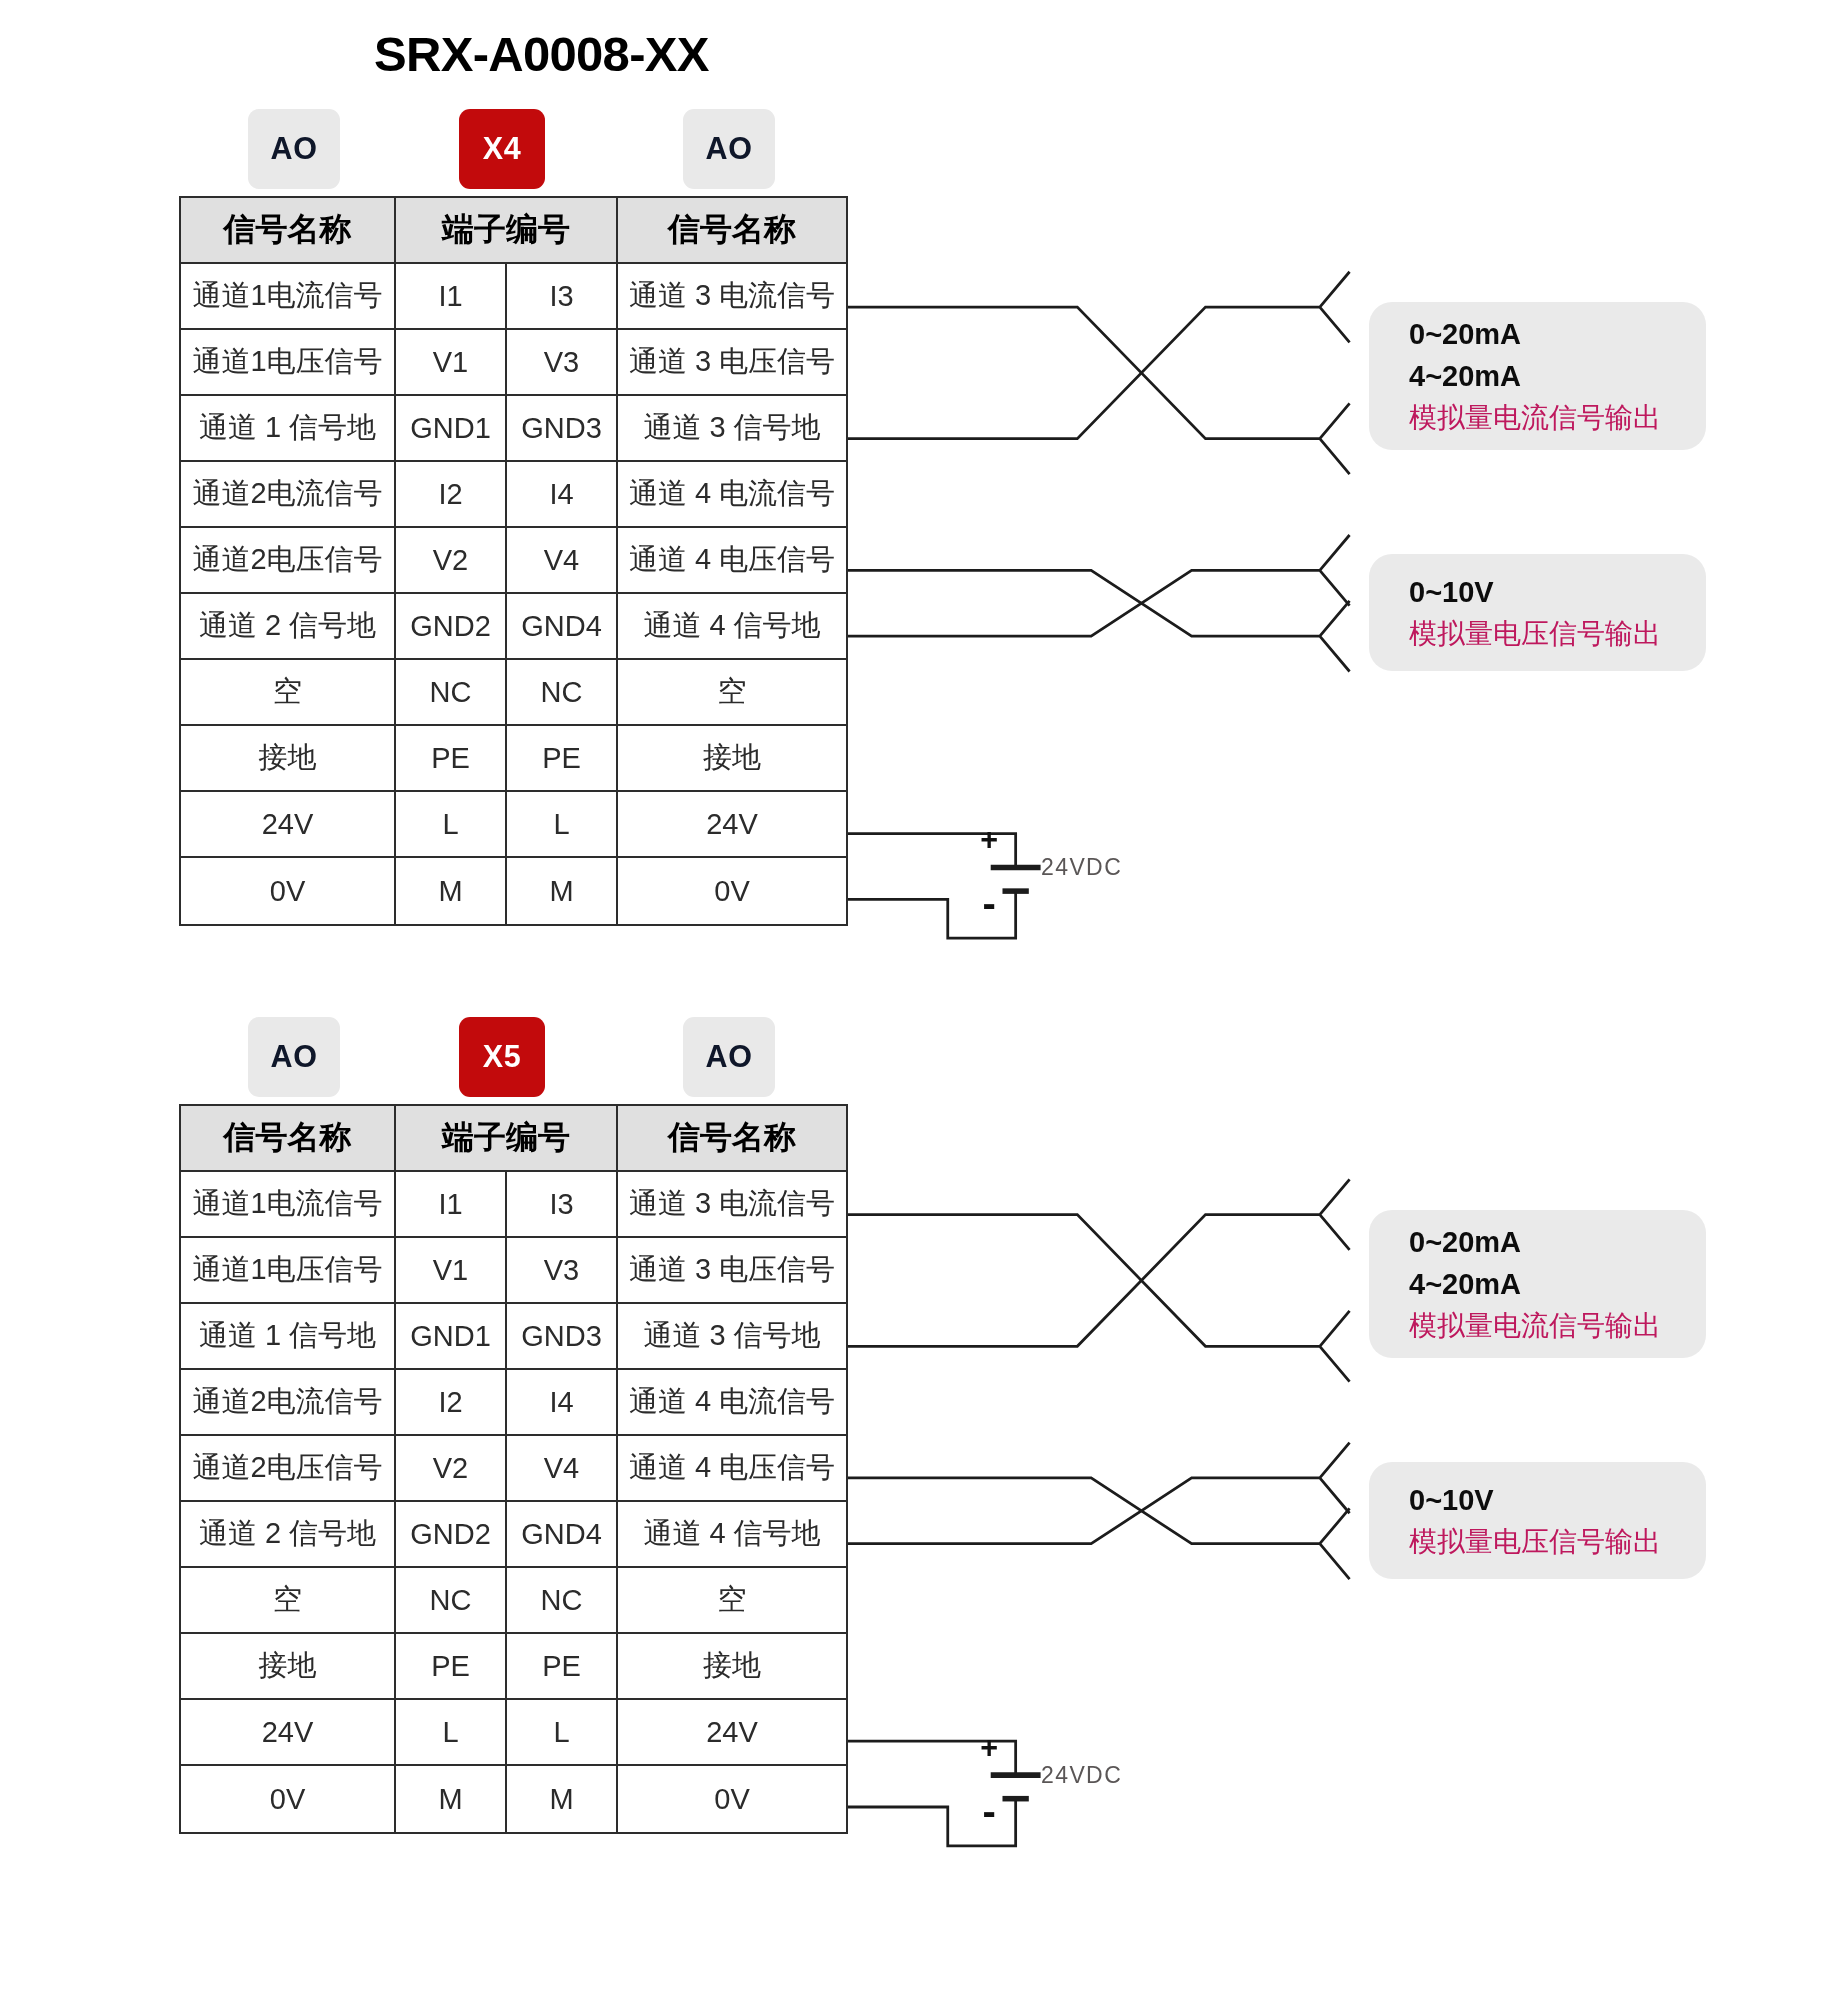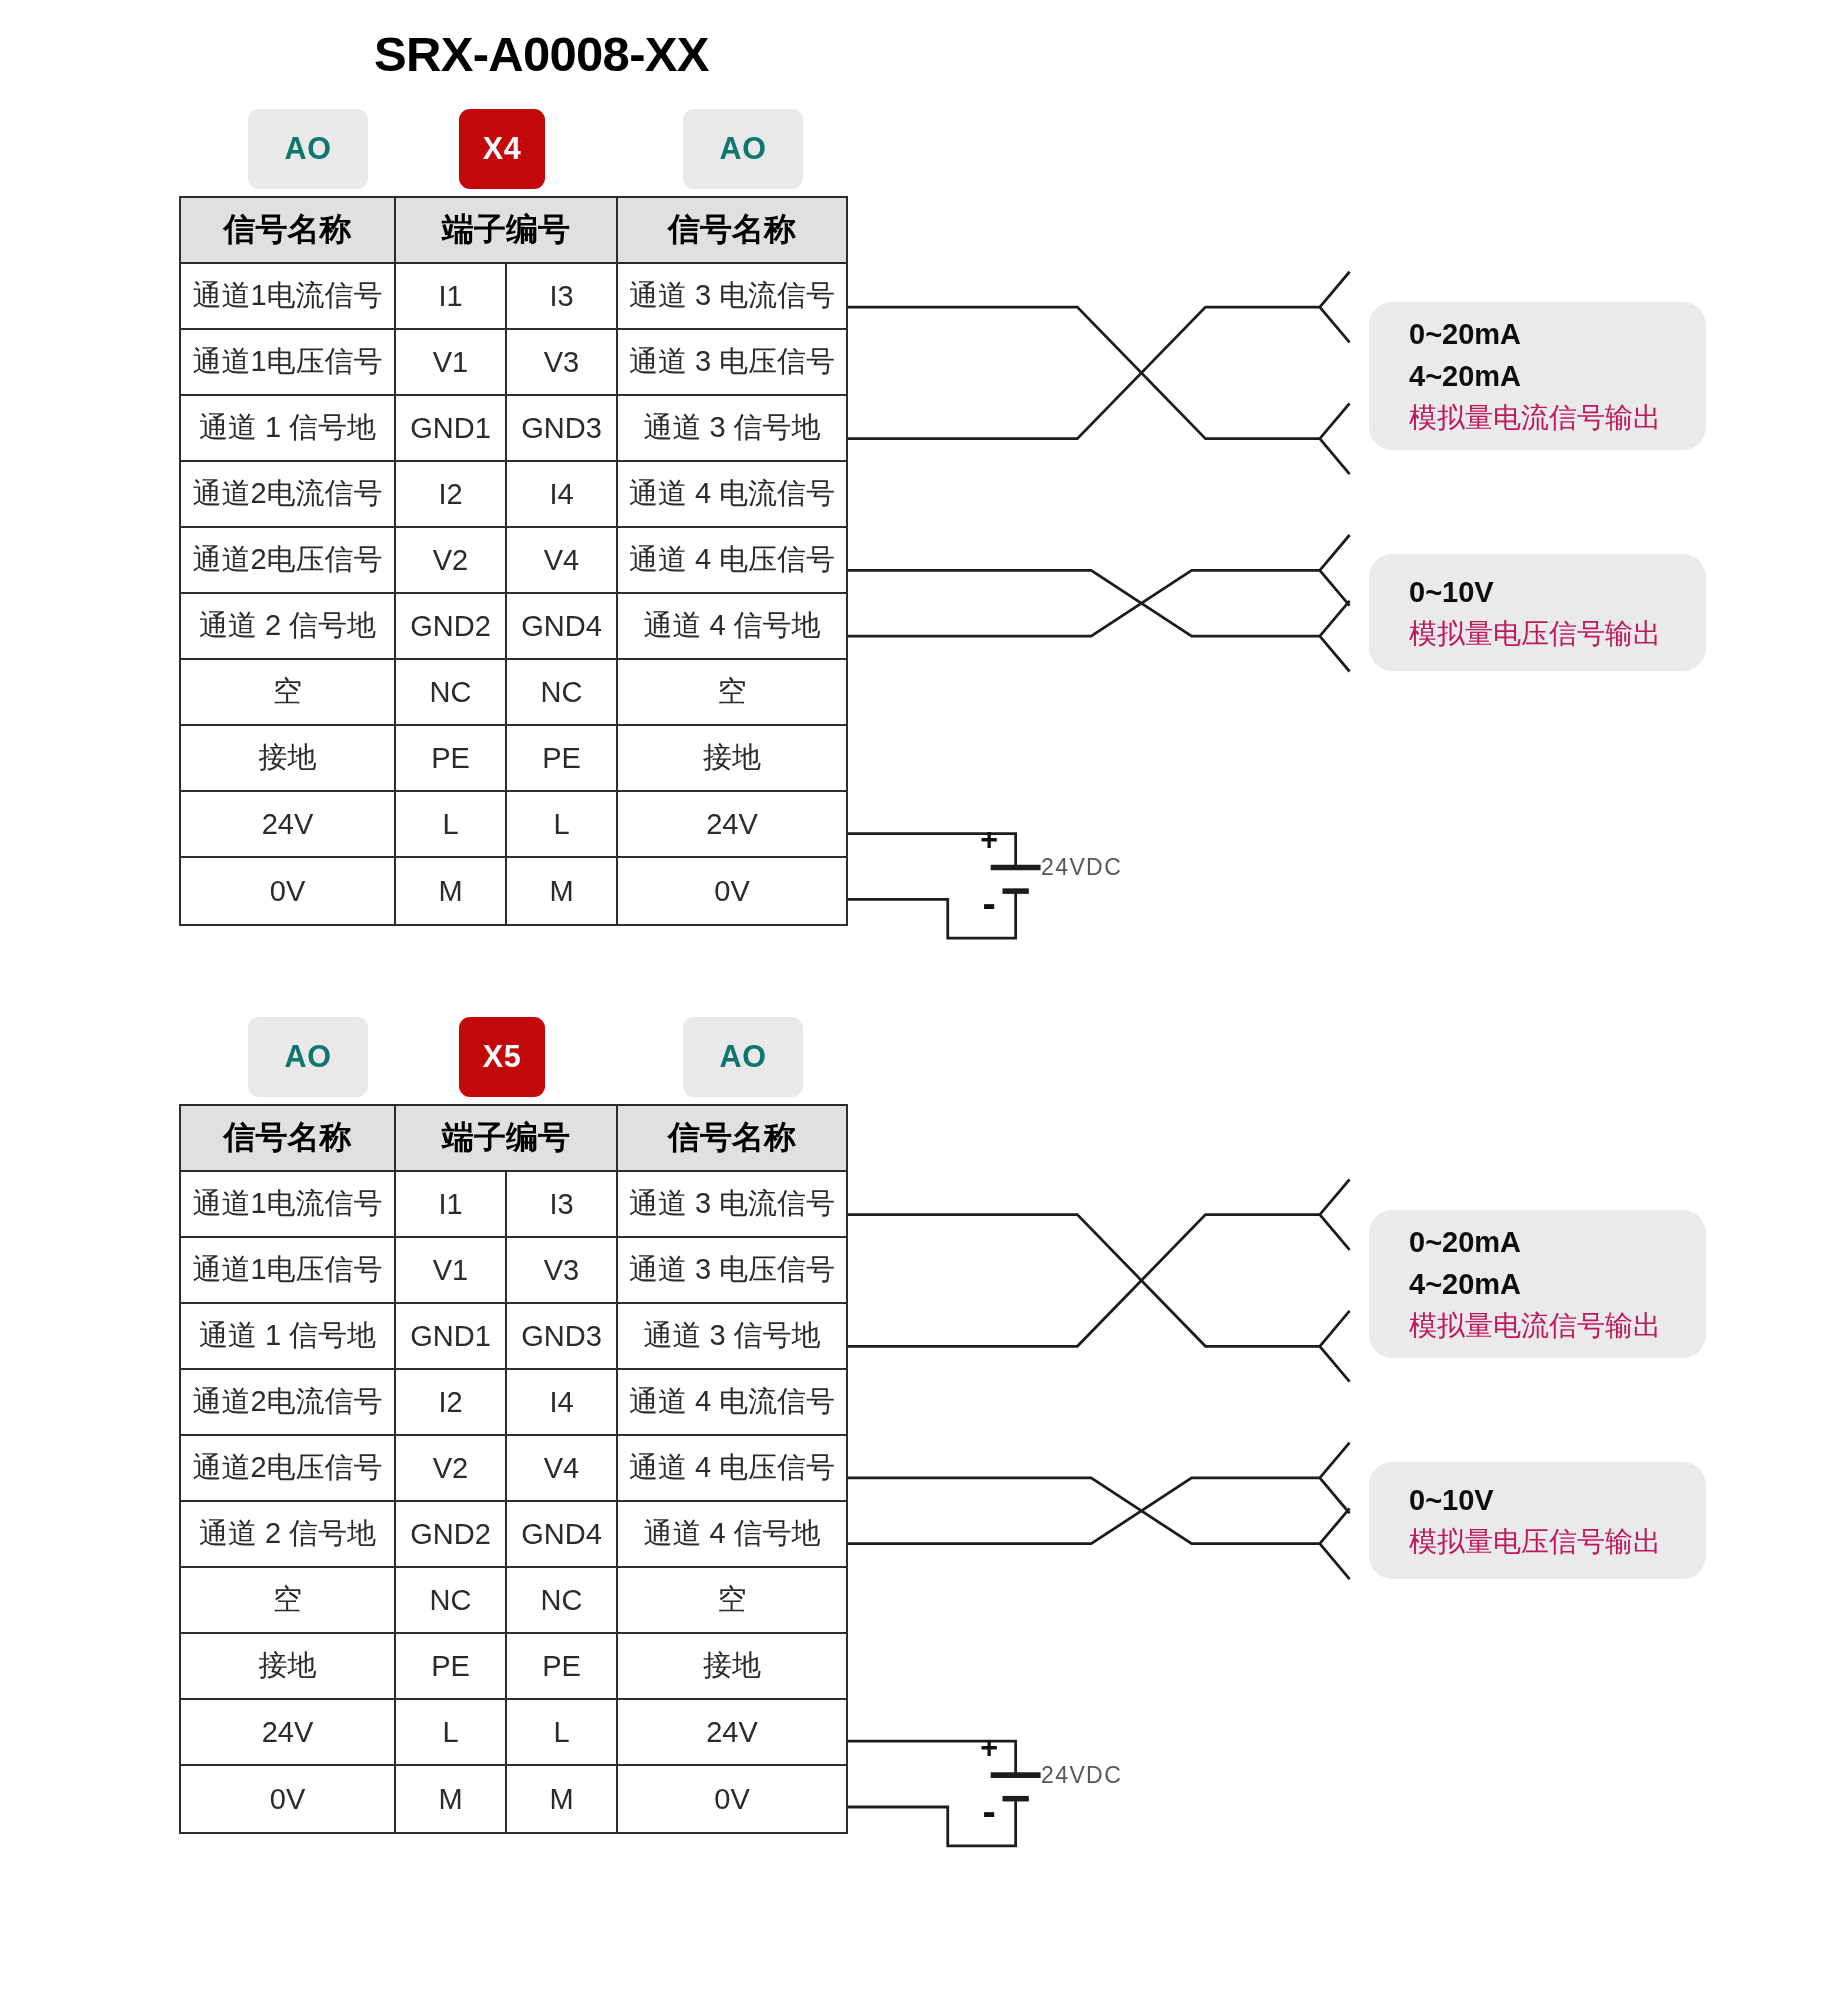--- a/index.html
+++ b/index.html
@@ -7,23 +7,23 @@
     width:1829px;height:2015px;position:relative;background:#ffffff;
     font-family:"Liberation Sans", sans-serif;overflow:hidden;color:#111;
   }
   .title{
     position:absolute;left:338px;top:26px;font-size:49px;font-weight:800;
     letter-spacing:-0.7px;color:#000;margin-left:36px;
   }
   svg.wires{position:absolute;left:0;top:0;pointer-events:none}
   .group{position:absolute;left:0;width:1829px;height:908px}
   .badge{
-    position:absolute;top:18.7px;height:80px;width:120px;border-radius:11px;
+    position:absolute;top:18.7px;height:80px;width:92px;border-radius:11px;
     background:#e9e9e9;display:flex;align-items:center;justify-content:center;
-    font-size:30.5px;font-weight:700;color:#0f766e;letter-spacing:0.7px;
+    font-size:30.5px;font-weight:700;color:#0f172a;letter-spacing:0.7px;
   }
   .badge.red{background:#c20a0c;color:#ffffff;width:86px}
   .b1{left:248px}.b2{left:459px}.b3{left:683px}
   .wtable{
     position:absolute;left:179px;top:106px;display:grid;
     grid-template-columns:215px 111px 111px 228px;
     grid-template-rows:66px;grid-auto-rows:66px;
     border:2.8px solid #2d2d2d;background:#7dd3fc;
   }
   .wtable>div{

